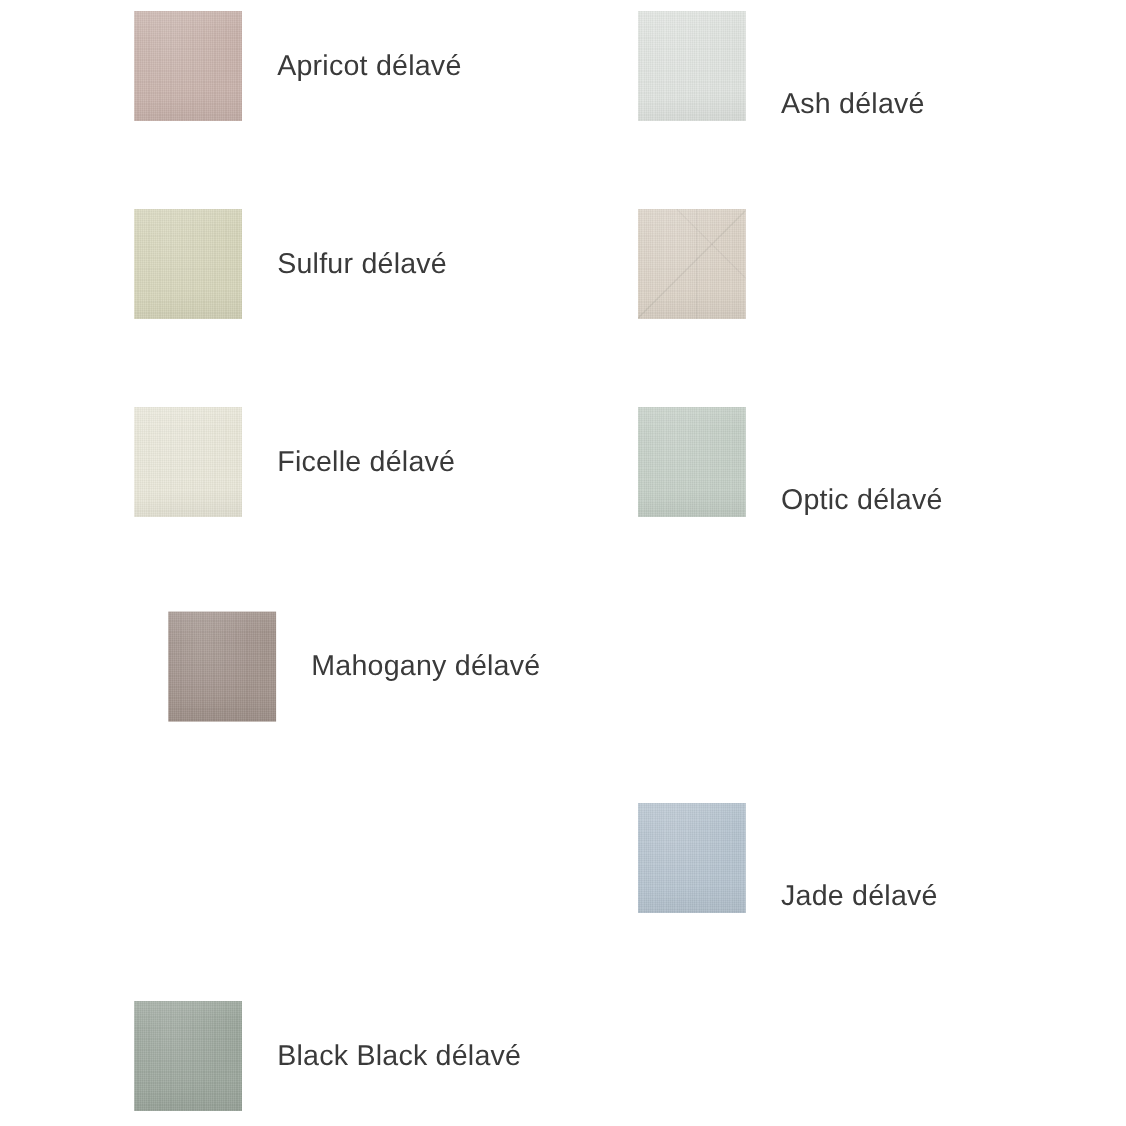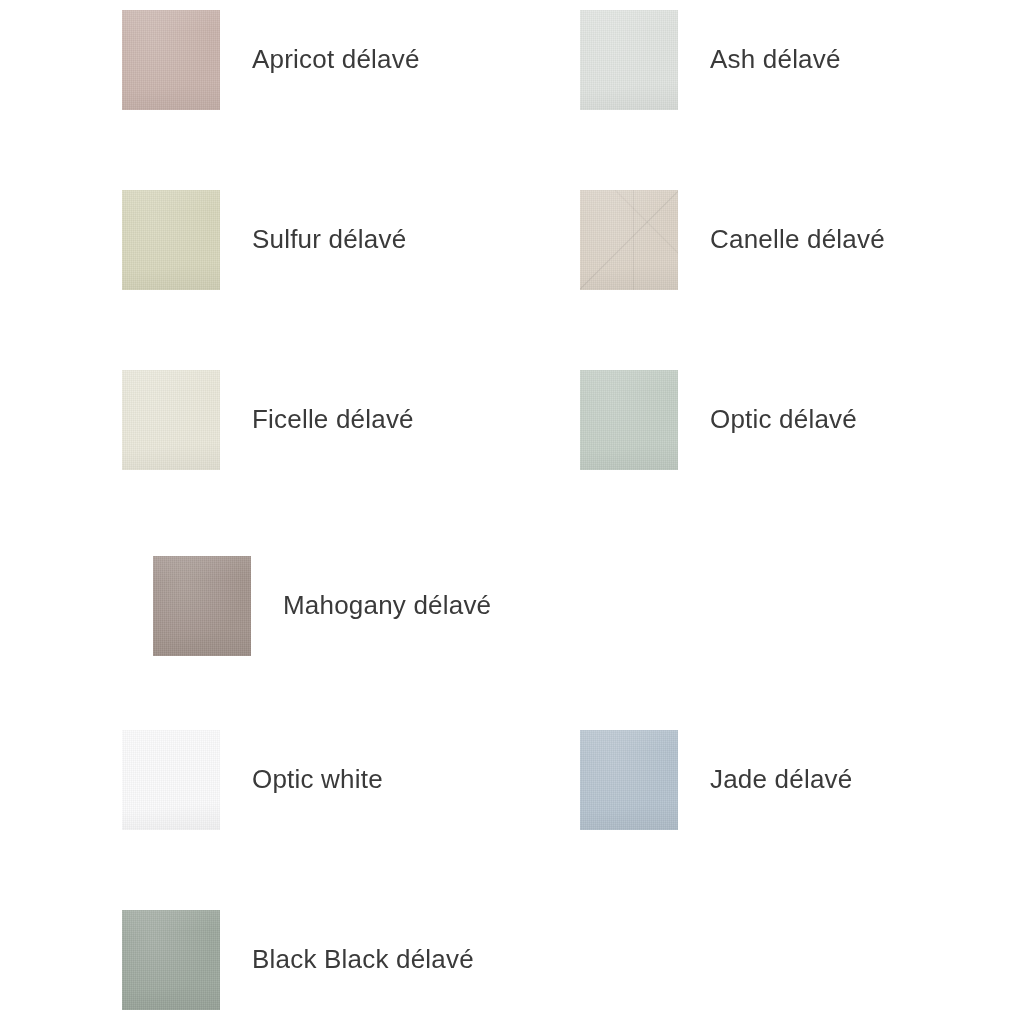--- a/index.html
+++ b/index.html
@@ -31,21 +31,21 @@
 
   .swatch-cell {
     position: absolute;
     top: 0;
     height: 100px;
     display: flex;
     flex-direction: row;
     align-items: center;
   }
   .swatch-cell.col-0 { left: 122px; }
-  .swatch-cell.col-1 { left: 580px; }
+  .swatch-cell.col-1 { left: 580px; align-items: flex-end; }
 
   .swatch-chip {
     position: relative;
     width: 98px;
     height: 100px;
     flex: 0 0 auto;
     overflow: hidden;
     background-color: #cccccc;
   }
 
@@ -152,21 +152,20 @@
           <span class="chip-shade"></span>
         </div>
         <div class="swatch-label" style="color: rgb(58, 58, 58);">Sulfur délavé</div>
       </div>
       <div class="swatch-cell col-1">
         <div class="swatch-chip has-fold" style="background-color: rgb(219, 210, 198);">
           <span class="chip-fold"></span>
           <span class="chip-texture"></span>
           <span class="chip-shade"></span>
         </div>
-        <div class="swatch-label" style="color: rgb(58, 58, 58);">Canelle délavé</div>
       </div>
     </div>
     <div class="swatch-row" style="top: 370px; padding-left: 34px;">
       <div class="swatch-cell col-0">
         <div class="swatch-chip" style="background-color: rgb(233, 231, 217);">
           <span class="chip-fold"></span>
           <span class="chip-texture"></span>
           <span class="chip-shade"></span>
         </div>
         <div class="swatch-label" style="color: rgb(58, 58, 58);">Ficelle délavé</div>
@@ -184,28 +183,20 @@
       <div class="swatch-cell col-0">
         <div class="swatch-chip" style="background-color: rgb(162, 147, 140);">
           <span class="chip-fold"></span>
           <span class="chip-texture"></span>
           <span class="chip-shade"></span>
         </div>
         <div class="swatch-label" style="color: rgb(58, 58, 58);">Mahogany délavé</div>
       </div>
     </div>
     <div class="swatch-row" style="top: 730px;">
-      <div class="swatch-cell col-0">
-        <div class="swatch-chip" style="background-color: rgb(251, 251, 252);">
-          <span class="chip-fold"></span>
-          <span class="chip-texture"></span>
-          <span class="chip-shade"></span>
-        </div>
-        <div class="swatch-label" style="color: rgb(58, 58, 58);">Optic white</div>
-      </div>
       <div class="swatch-cell col-1">
         <div class="swatch-chip" style="background-color: rgb(180, 194, 206);">
           <span class="chip-fold"></span>
           <span class="chip-texture"></span>
           <span class="chip-shade"></span>
         </div>
         <div class="swatch-label" style="color: rgb(58, 58, 58);">Jade délavé</div>
       </div>
     </div>
     <div class="swatch-row" style="top: 910px;">

